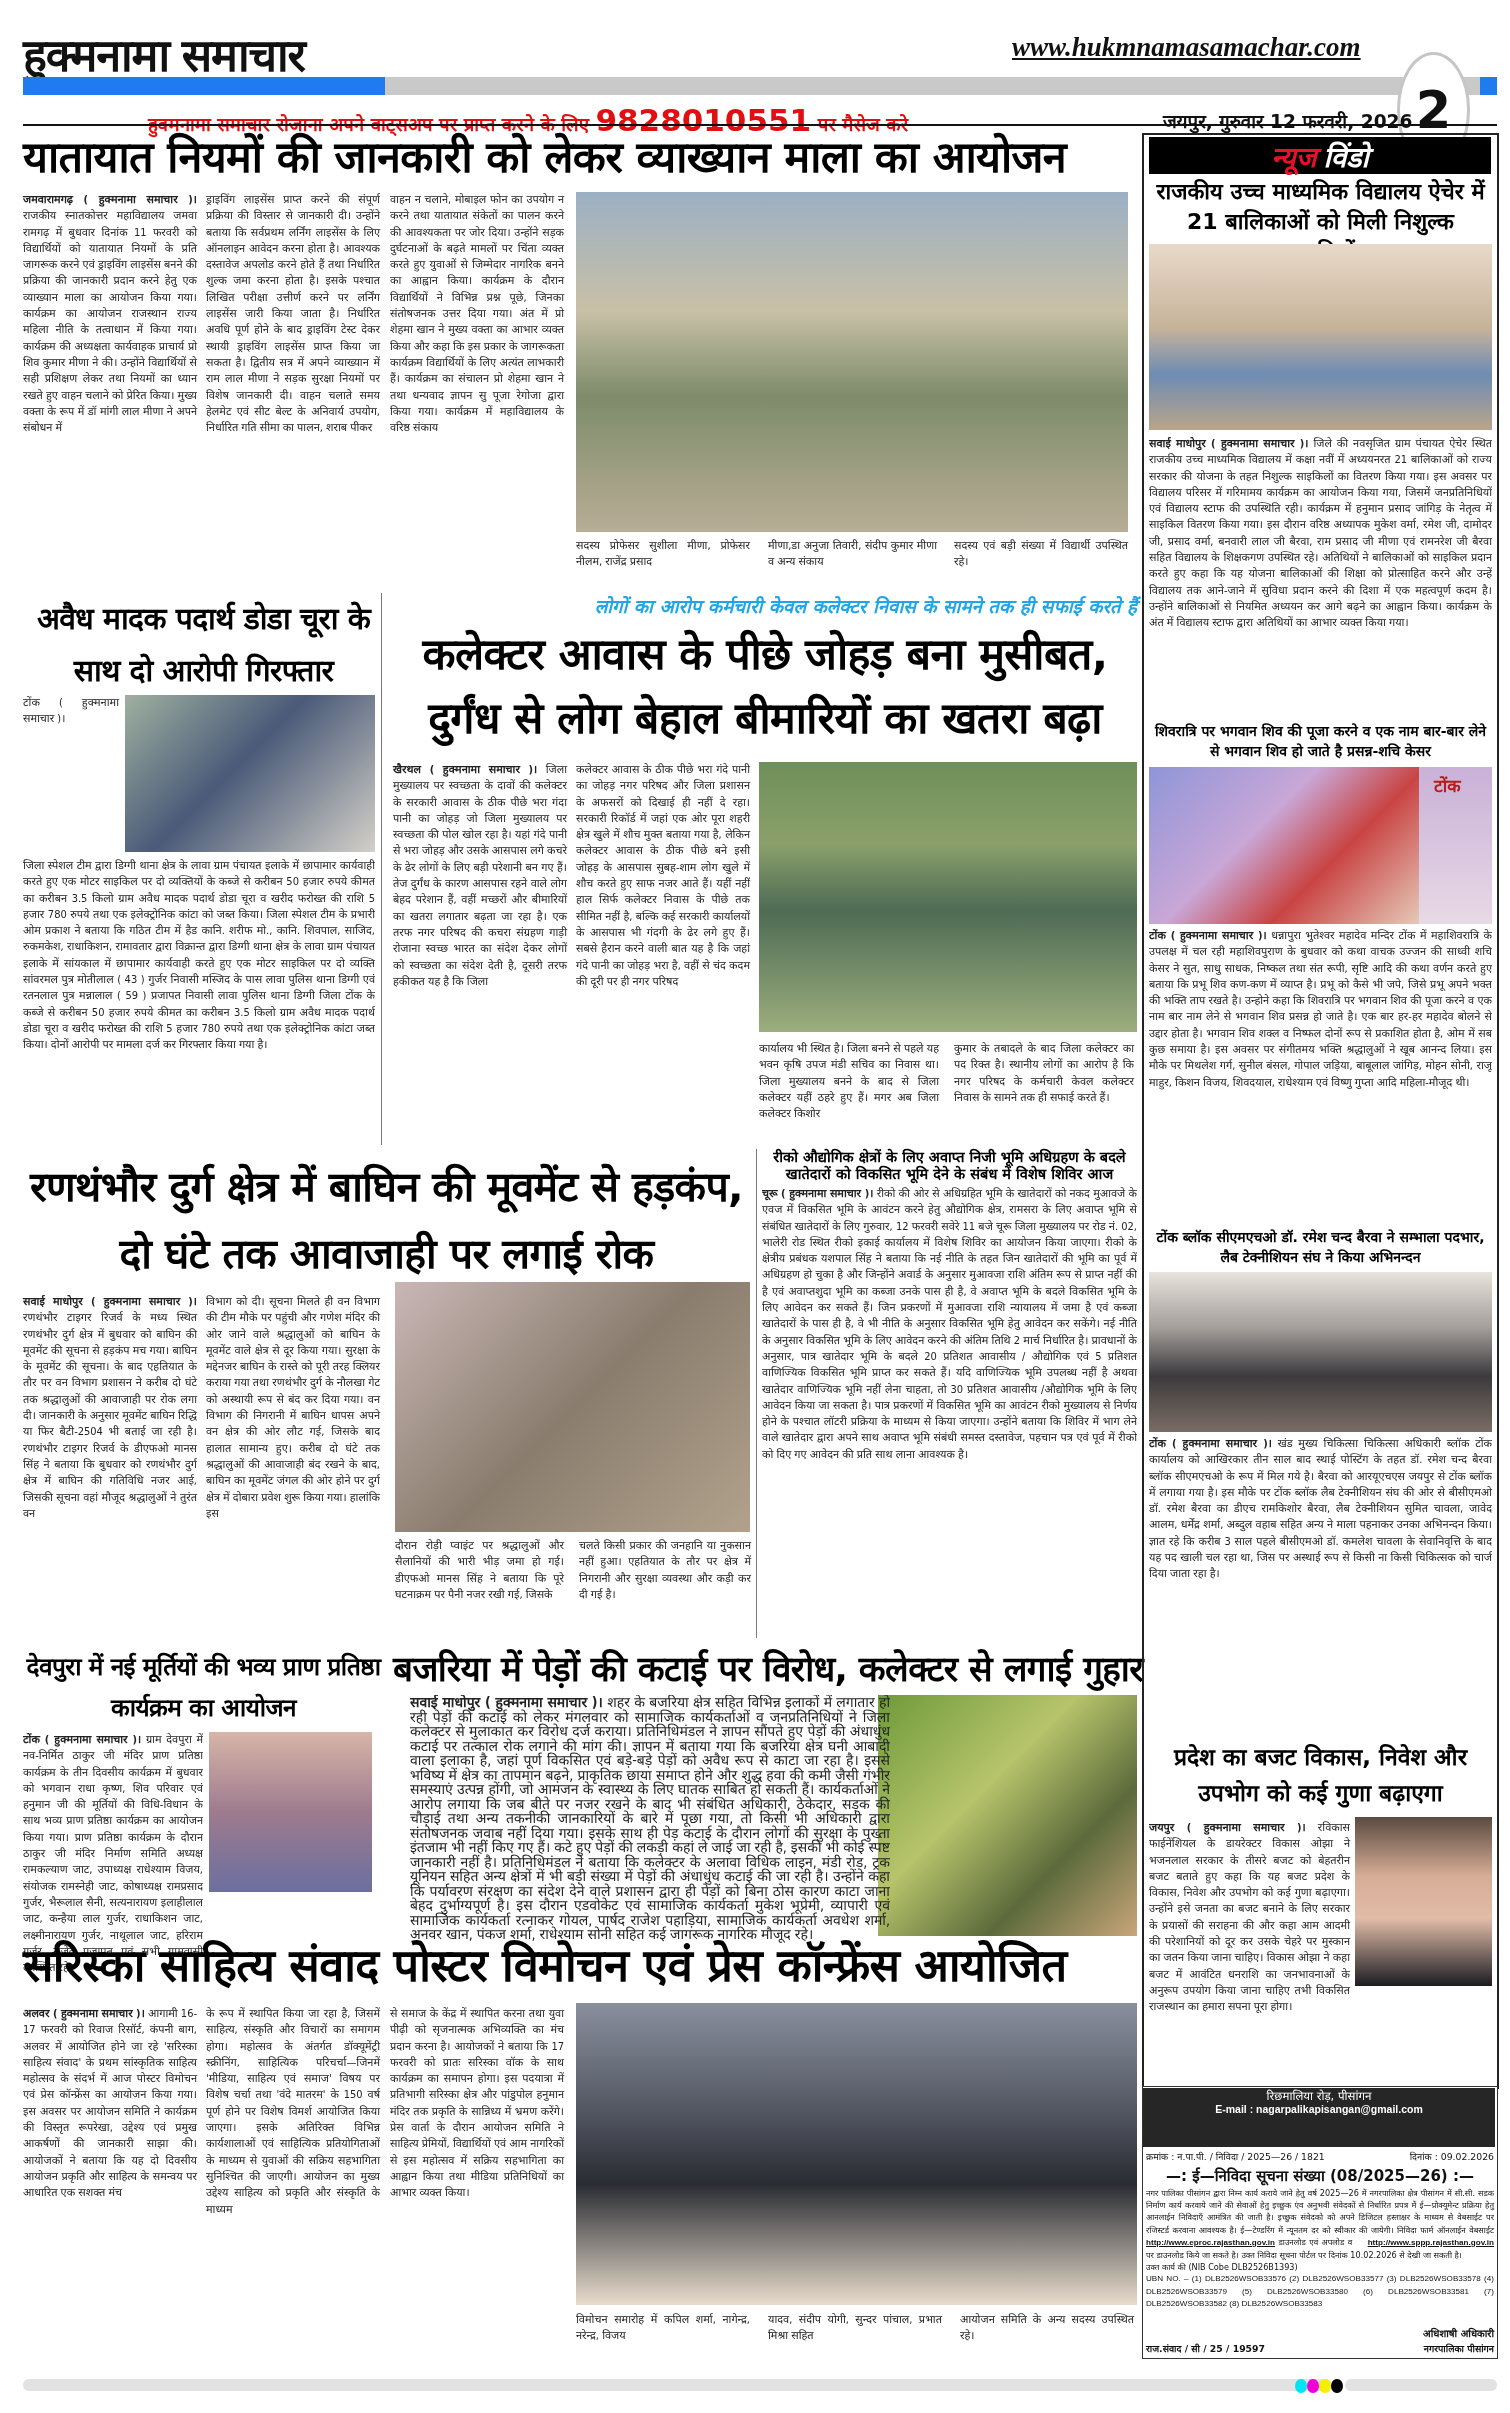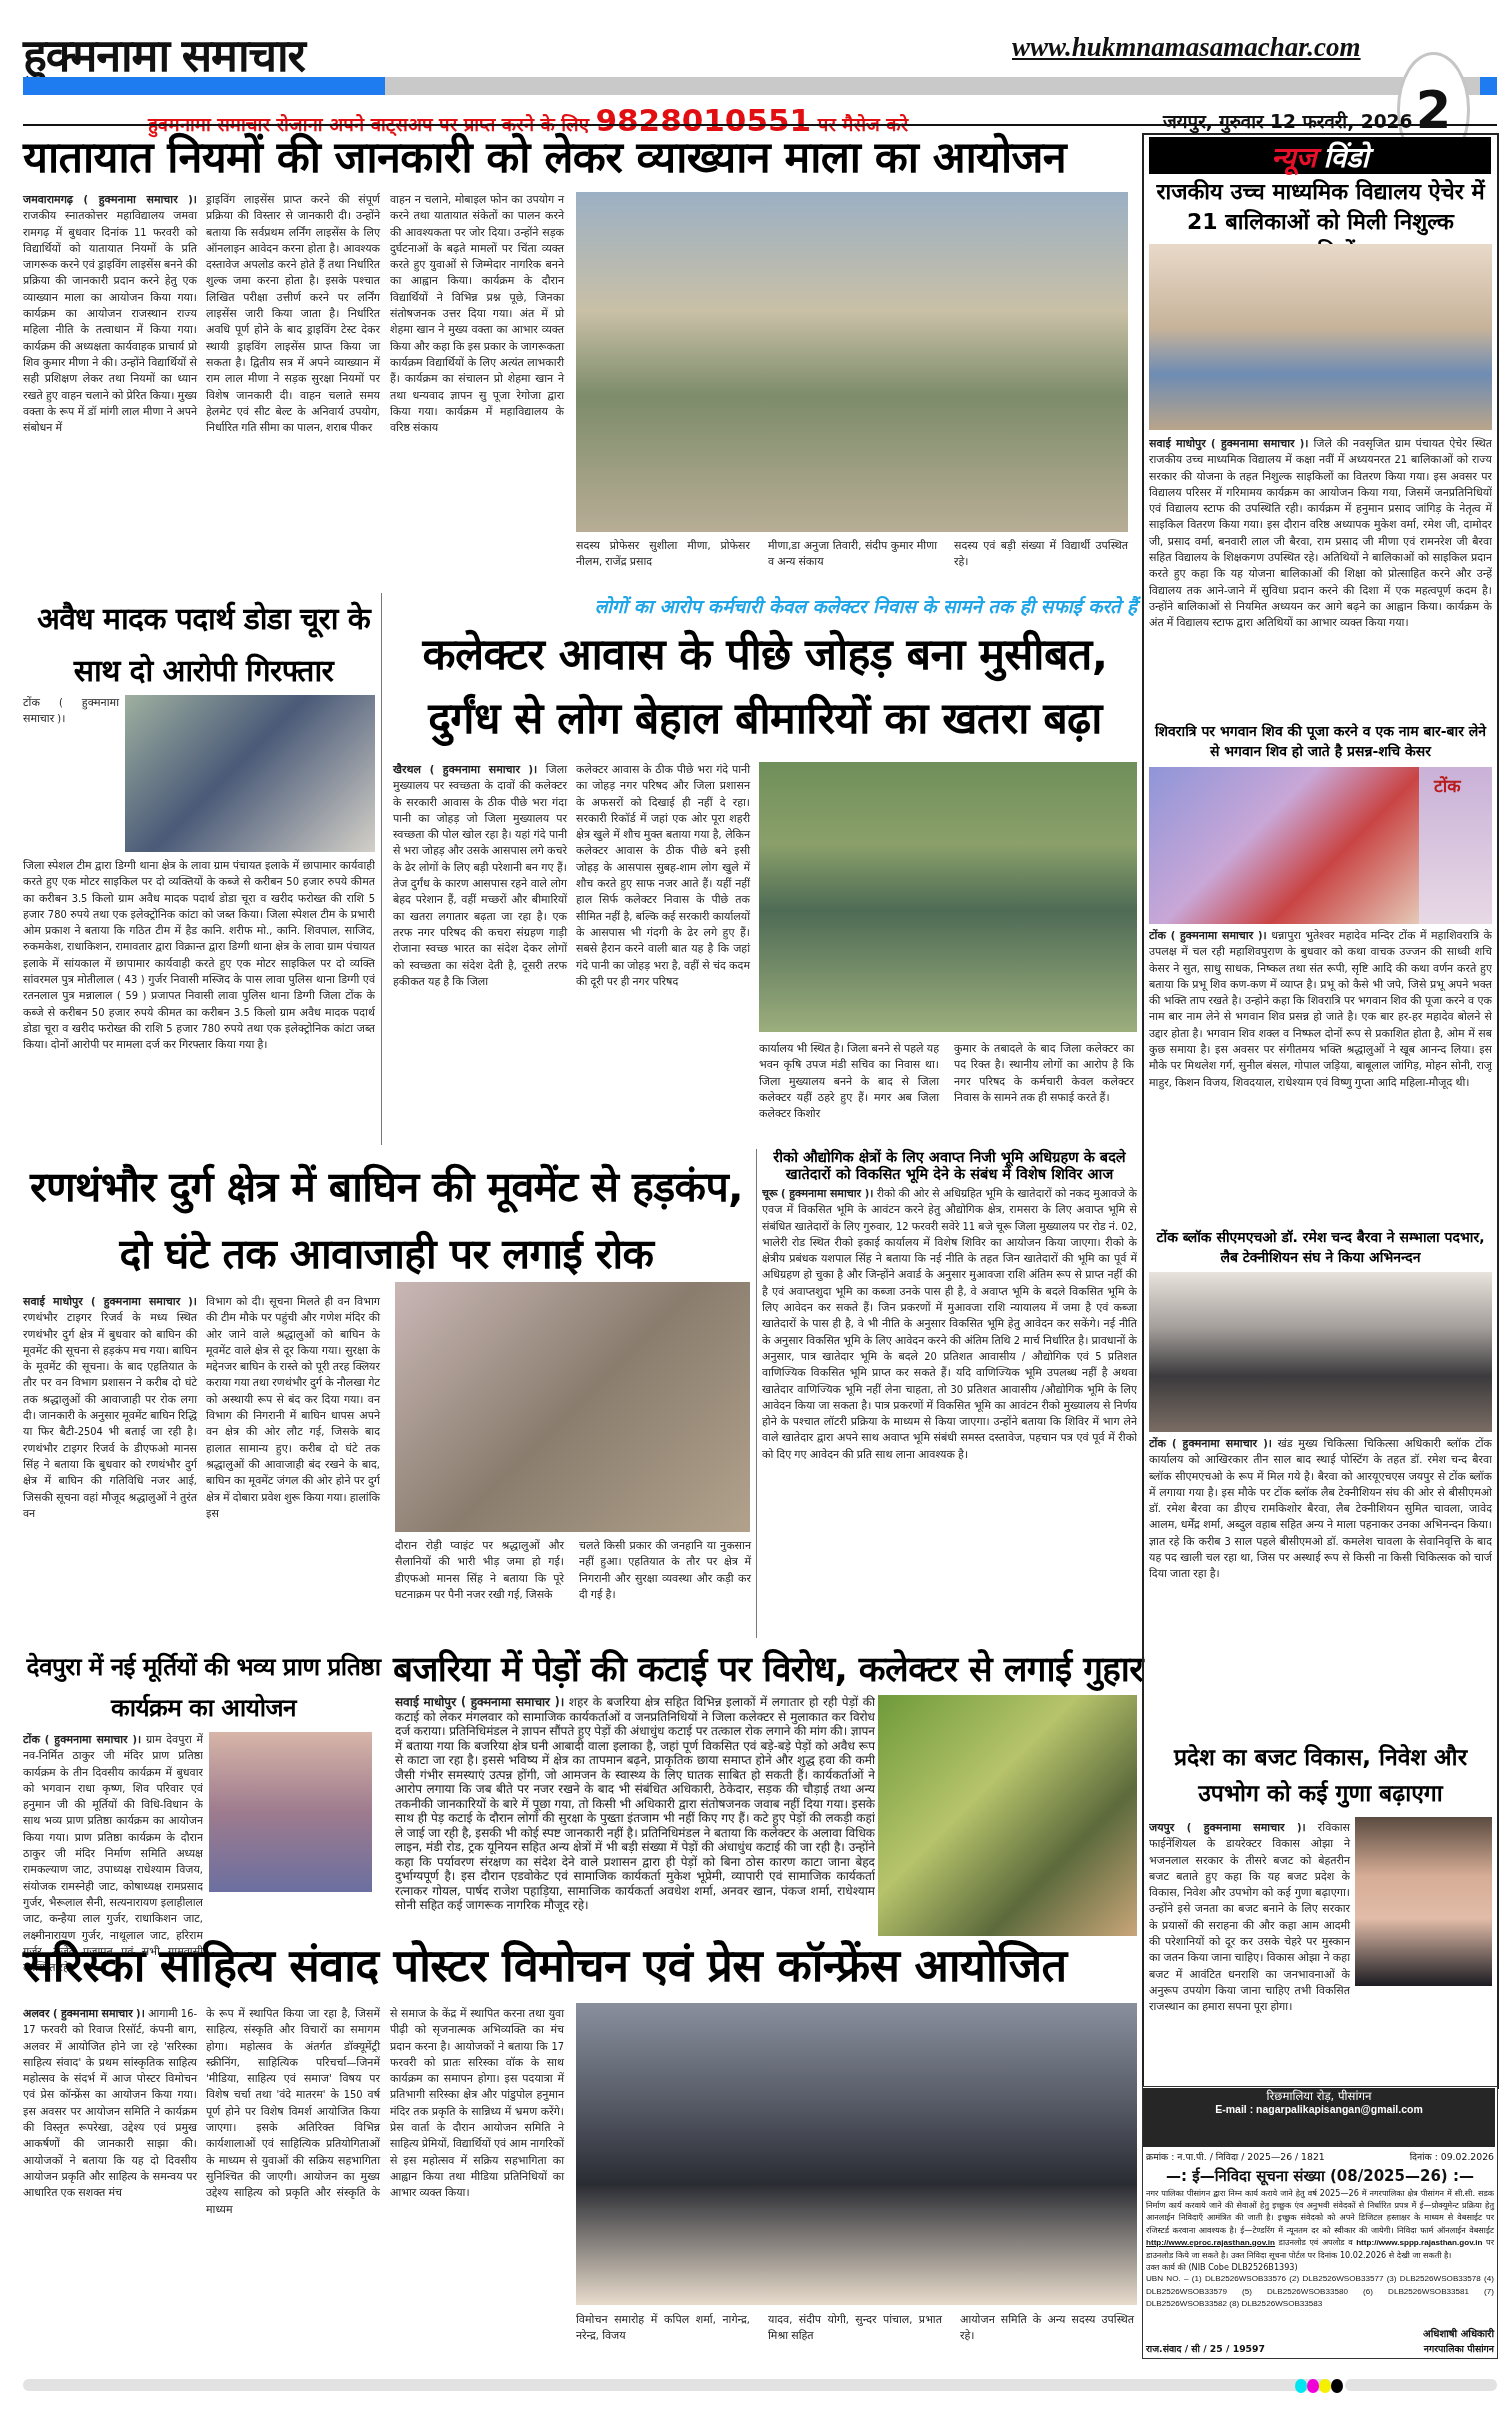--- a/index.html
+++ b/index.html
@@ -99,21 +99,21 @@
 
 <div class="abs headline" style="left:23px;top:1646px;width:361px;font-size:24.4px;line-height:41px;text-align:center;">देवपुरा में नई मूर्तियों की भव्य प्राण प्रतिष्ठा कार्यक्रम का आयोजन</div>
 <div class="abs photo" style="left:209px;top:1732px;width:163px;height:160px;background:linear-gradient(180deg,#d7b5a8,#9e7b8e 50%,#6b6fa0);"></div>
 <div class="abs body-text" style="left:23px;top:1732px;width:180px;height:250px;overflow:hidden;">
   <span class="dateline-inline">टोंक ( हुक्मनामा समाचार )।</span>
   <span>ग्राम देवपुरा में नव-निर्मित ठाकुर जी मंदिर प्राण प्रतिष्ठा कार्यक्रम के तीन दिवसीय कार्यक्रम में बुधवार को भगवान राधा कृष्ण, शिव परिवार एवं हनुमान जी की मूर्तियों की विधि-विधान के साथ भव्य प्राण प्रतिष्ठा कार्यक्रम का आयोजन किया गया। प्राण प्रतिष्ठा कार्यक्रम के दौरान ठाकुर जी मंदिर निर्माण समिति अध्यक्ष रामकल्याण जाट, उपाध्यक्ष राधेश्याम विजय, संयोजक रामस्नेही जाट, कोषाध्यक्ष रामप्रसाद गुर्जर, भैरूलाल सैनी, सत्यनारायण इलाहीलाल जाट, कन्हैया लाल गुर्जर, राधाकिशन जाट, लक्ष्मीनारायण गुर्जर, नाथूलाल जाट, हरिराम गुर्जर, राजेंद्र प्रजापत एवं सभी ग्रामवासी उपस्थित रहे।</span>
 </div>
 
 <div class="abs headline" style="left:393px;top:1649px;width:744px;font-size:35px;white-space:nowrap;">बजरिया में पेड़ों की कटाई पर विरोध, कलेक्टर से लगाई गुहार</div>
 <div class="abs photo" style="left:878px;top:1695px;width:259px;height:241px;background:linear-gradient(135deg,#6e9a3b,#b7c46b 40%,#5c6a3c 70%,#c9a67a);"></div>
-<div class="abs body-text" style="left:395px;top:1695px;width:480px;font-size:12px;line-height:14.5px;height:291px;overflow:hidden;">
+<div class="abs body-text" style="left:410px;top:1695px;width:480px;font-size:14px;line-height:14.5px;height:291px;overflow:hidden;">
   <span class="dateline-inline">सवाई माधोपुर ( हुक्मनामा समाचार )।</span>
   <span>शहर के बजरिया क्षेत्र सहित विभिन्न इलाकों में लगातार हो रही पेड़ों की कटाई को लेकर मंगलवार को सामाजिक कार्यकर्ताओं व जनप्रतिनिधियों ने जिला कलेक्टर से मुलाकात कर विरोध दर्ज कराया। प्रतिनिधिमंडल ने ज्ञापन सौंपते हुए पेड़ों की अंधाधुंध कटाई पर तत्काल रोक लगाने की मांग की। ज्ञापन में बताया गया कि बजरिया क्षेत्र घनी आबादी वाला इलाका है, जहां पूर्ण विकसित एवं बड़े-बड़े पेड़ों को अवैध रूप से काटा जा रहा है। इससे भविष्य में क्षेत्र का तापमान बढ़ने, प्राकृतिक छाया समाप्त होने और शुद्ध हवा की कमी जैसी गंभीर समस्याएं उत्पन्न होंगी, जो आमजन के स्वास्थ्य के लिए घातक साबित हो सकती हैं। कार्यकर्ताओं ने आरोप लगाया कि जब बीते पर नजर रखने के बाद भी संबंधित अधिकारी, ठेकेदार, सड़क की चौड़ाई तथा अन्य तकनीकी जानकारियों के बारे में पूछा गया, तो किसी भी अधिकारी द्वारा संतोषजनक जवाब नहीं दिया गया। इसके साथ ही पेड़ कटाई के दौरान लोगों की सुरक्षा के पुख्ता इंतजाम भी नहीं किए गए हैं। कटे हुए पेड़ों की लकड़ी कहां ले जाई जा रही है, इसकी भी कोई स्पष्ट जानकारी नहीं है। प्रतिनिधिमंडल ने बताया कि कलेक्टर के अलावा विधिक लाइन, मंडी रोड, ट्रक यूनियन सहित अन्य क्षेत्रों में भी बड़ी संख्या में पेड़ों की अंधाधुंध कटाई की जा रही है। उन्होंने कहा कि पर्यावरण संरक्षण का संदेश देने वाले प्रशासन द्वारा ही पेड़ों को बिना ठोस कारण काटा जाना बेहद दुर्भाग्यपूर्ण है। इस दौरान एडवोकेट एवं सामाजिक कार्यकर्ता मुकेश भूप्रेमी, व्यापारी एवं सामाजिक कार्यकर्ता रत्नाकर गोयल, पार्षद राजेश पहाड़िया, सामाजिक कार्यकर्ता अवधेश शर्मा, अनवर खान, पंकज शर्मा, राधेश्याम सोनी सहित कई जागरूक नागरिक मौजूद रहे।</span>
 </div>
 
 <div class="abs headline" style="left:23px;top:1940px;width:1117px;font-size:45px;white-space:nowrap;">सरिस्का साहित्य संवाद पोस्टर विमोचन एवं प्रेस कॉन्फ्रेंस आयोजित</div>
 <div class="abs body-text" style="left:23px;top:2006px;width:174px;">
   <span class="dateline-inline">अलवर ( हुक्मनामा समाचार )।</span>
   <span>आगामी 16-17 फरवरी को रिवाज रिसॉर्ट, कंपनी बाग, अलवर में आयोजित होने जा रहे 'सरिस्का साहित्य संवाद' के प्रथम सांस्कृतिक साहित्य महोत्सव के संदर्भ में आज पोस्टर विमोचन एवं प्रेस कॉन्फ्रेंस का आयोजन किया गया। इस अवसर पर आयोजन समिति ने कार्यक्रम की विस्तृत रूपरेखा, उद्देश्य एवं प्रमुख आकर्षणों की जानकारी साझा की। आयोजकों ने बताया कि यह दो दिवसीय आयोजन प्रकृति और साहित्य के समन्वय पर आधारित एक सशक्त मंच</span>
 </div>
 <div class="abs body-text" style="left:206px;top:2006px;width:174px;">के रूप में स्थापित किया जा रहा है, जिसमें साहित्य, संस्कृति और विचारों का समागम होगा। महोत्सव के अंतर्गत डॉक्यूमेंट्री स्क्रीनिंग, साहित्यिक परिचर्चा—जिनमें 'मीडिया, साहित्य एवं समाज' विषय पर विशेष चर्चा तथा 'वंदे मातरम' के 150 वर्ष पूर्ण होने पर विशेष विमर्श आयोजित किया जाएगा। इसके अतिरिक्त विभिन्न कार्यशालाओं एवं साहित्यिक प्रतियोगिताओं के माध्यम से युवाओं की सक्रिय सहभागिता सुनिश्चित की जाएगी। आयोजन का मुख्य उद्देश्य साहित्य को प्रकृति और संस्कृति के माध्यम</div>
@@ -167,21 +167,21 @@
 </div>
 <div class="abs" style="left:1146px;top:2150px;width:348px;display:flex;justify-content:space-between;font-size:9.3px;">
   <span>क्रमांक : न.पा.पी. / निविदा / 2025—26 / 1821</span>
   <span>दिनांक : 09.02.2026</span>
 </div>
 <div class="abs" style="left:1146px;top:2165px;width:348px;text-align:center;font-size:15px;font-weight:bold;">—: ई—निविदा सूचना संख्या (08/2025—26) :—</div>
 <div class="abs" style="left:1146px;top:2187px;width:348px;font-size:8.1px;line-height:12.2px;text-align:justify;">
   <span>नगर पालिका पीसांगन द्वारा निम्न कार्य कराये जाने हेतु वर्ष 2025—26 में नगरपालिका क्षेत्र पीसांगन में सी.सी. सडक निर्माण कार्य करवाये जाने की सेवाओं हेतु इच्छुक एंव अनुभवी संवेदकों से निर्धारित प्रपत्र में ई—प्रोक्यूमेन्ट प्रक्रिया हेतु आनलाईन निविदाएँ आमंत्रित की जाती है। इच्छुक संवेदको को अपने डिजिटल हस्ताक्षर के माध्यम से वेबसाईट पर रजिस्टर्ड करवाना आवश्यक है। ई—टेण्डरिंग में न्यूनतम दर को स्वीकार की जायेगी। निविदा फार्म ऑनलाईन वेबसाईट</span>
   <span style="text-decoration:underline;font-weight:bold;font-family:'Liberation Sans',sans-serif;">http://www.eproc.rajasthan.gov.in</span>
   <span>डाउनलोड एवं अपलोड व</span>
-  <span style="font-weight:bold;font-family:'Liberation Sans',sans-serif;">http://www.sppp.rajasthan.gov.in</span>
+  <span style="text-decoration:underline;font-weight:bold;font-family:'Liberation Sans',sans-serif;margin-left:12px;">http://www.sppp.rajasthan.gov.in</span>
   <span>पर डाउनलोड किये जा सकते है। उक्त निविदा सूचना पोर्टल पर दिनांक 10.02.2026 से देखी जा सकती है।</span>
   <div>उक्त कार्य की (NIB Cobe DLB2526B1393)</div>
   <div style="font-family:'Liberation Sans',sans-serif;">UBN NO. – (1) DLB2526WSOB33576 (2) DLB2526WSOB33577 (3) DLB2526WSOB33578 (4) DLB2526WSOB33579 (5) DLB2526WSOB33580 (6) DLB2526WSOB33581 (7) DLB2526WSOB33582 (8) DLB2526WSOB33583</div>
 </div>
 <div class="abs" style="left:1396px;top:2326px;font-size:10px;font-weight:bold;text-align:right;width:98px;">अधिशाषी अधिकारी</div>
 <div class="abs" style="left:1146px;top:2342px;width:348px;display:flex;justify-content:space-between;font-size:9.3px;font-weight:bold;">
   <span>राज.संवाद / सी / 25 / 19597</span>
   <span>नगरपालिका पीसांगन</span>
 </div>
 

